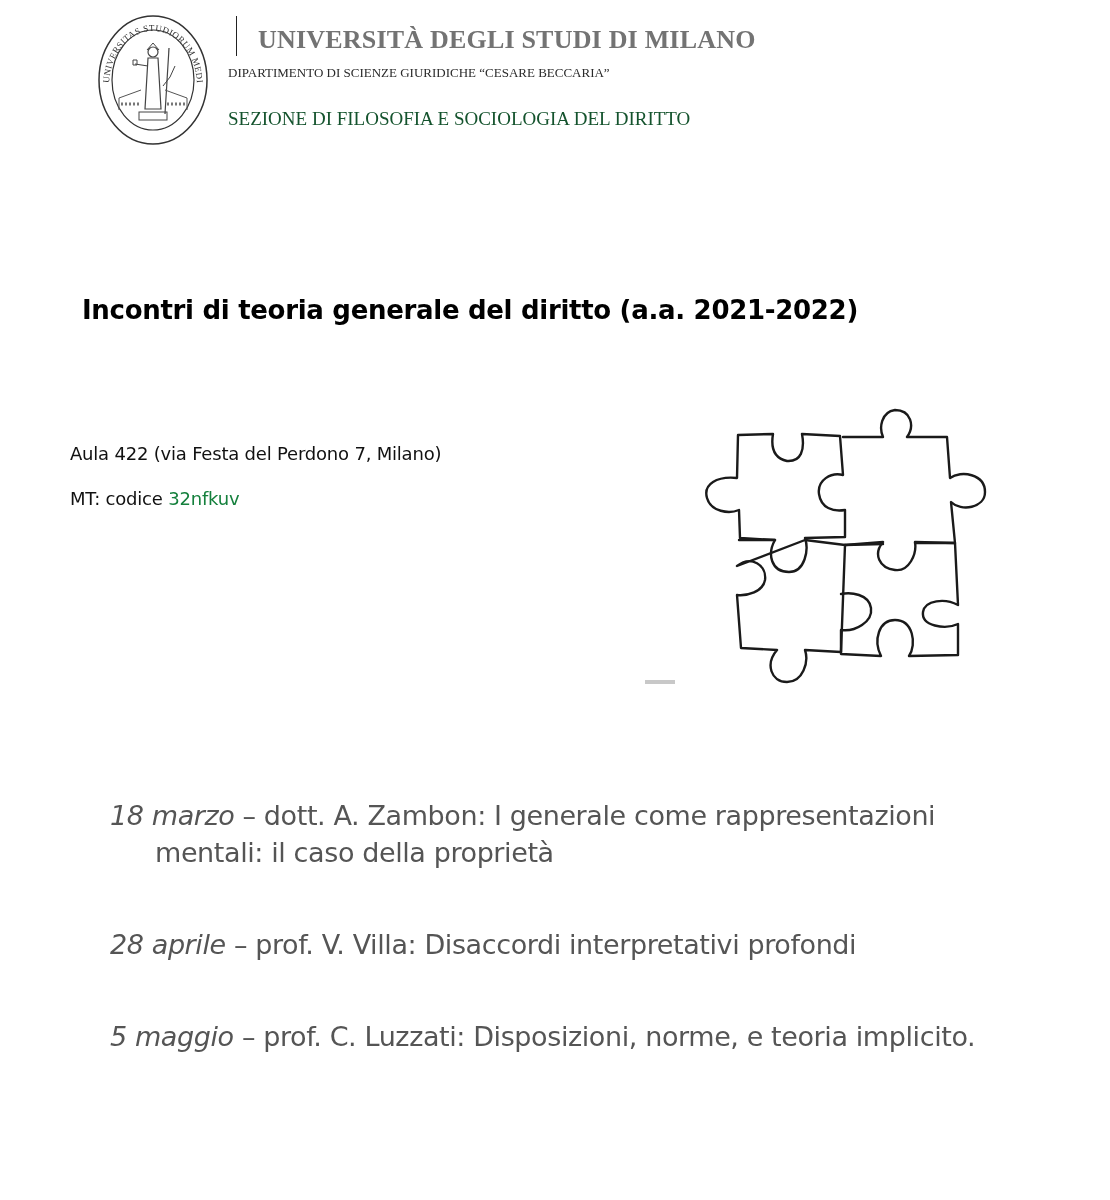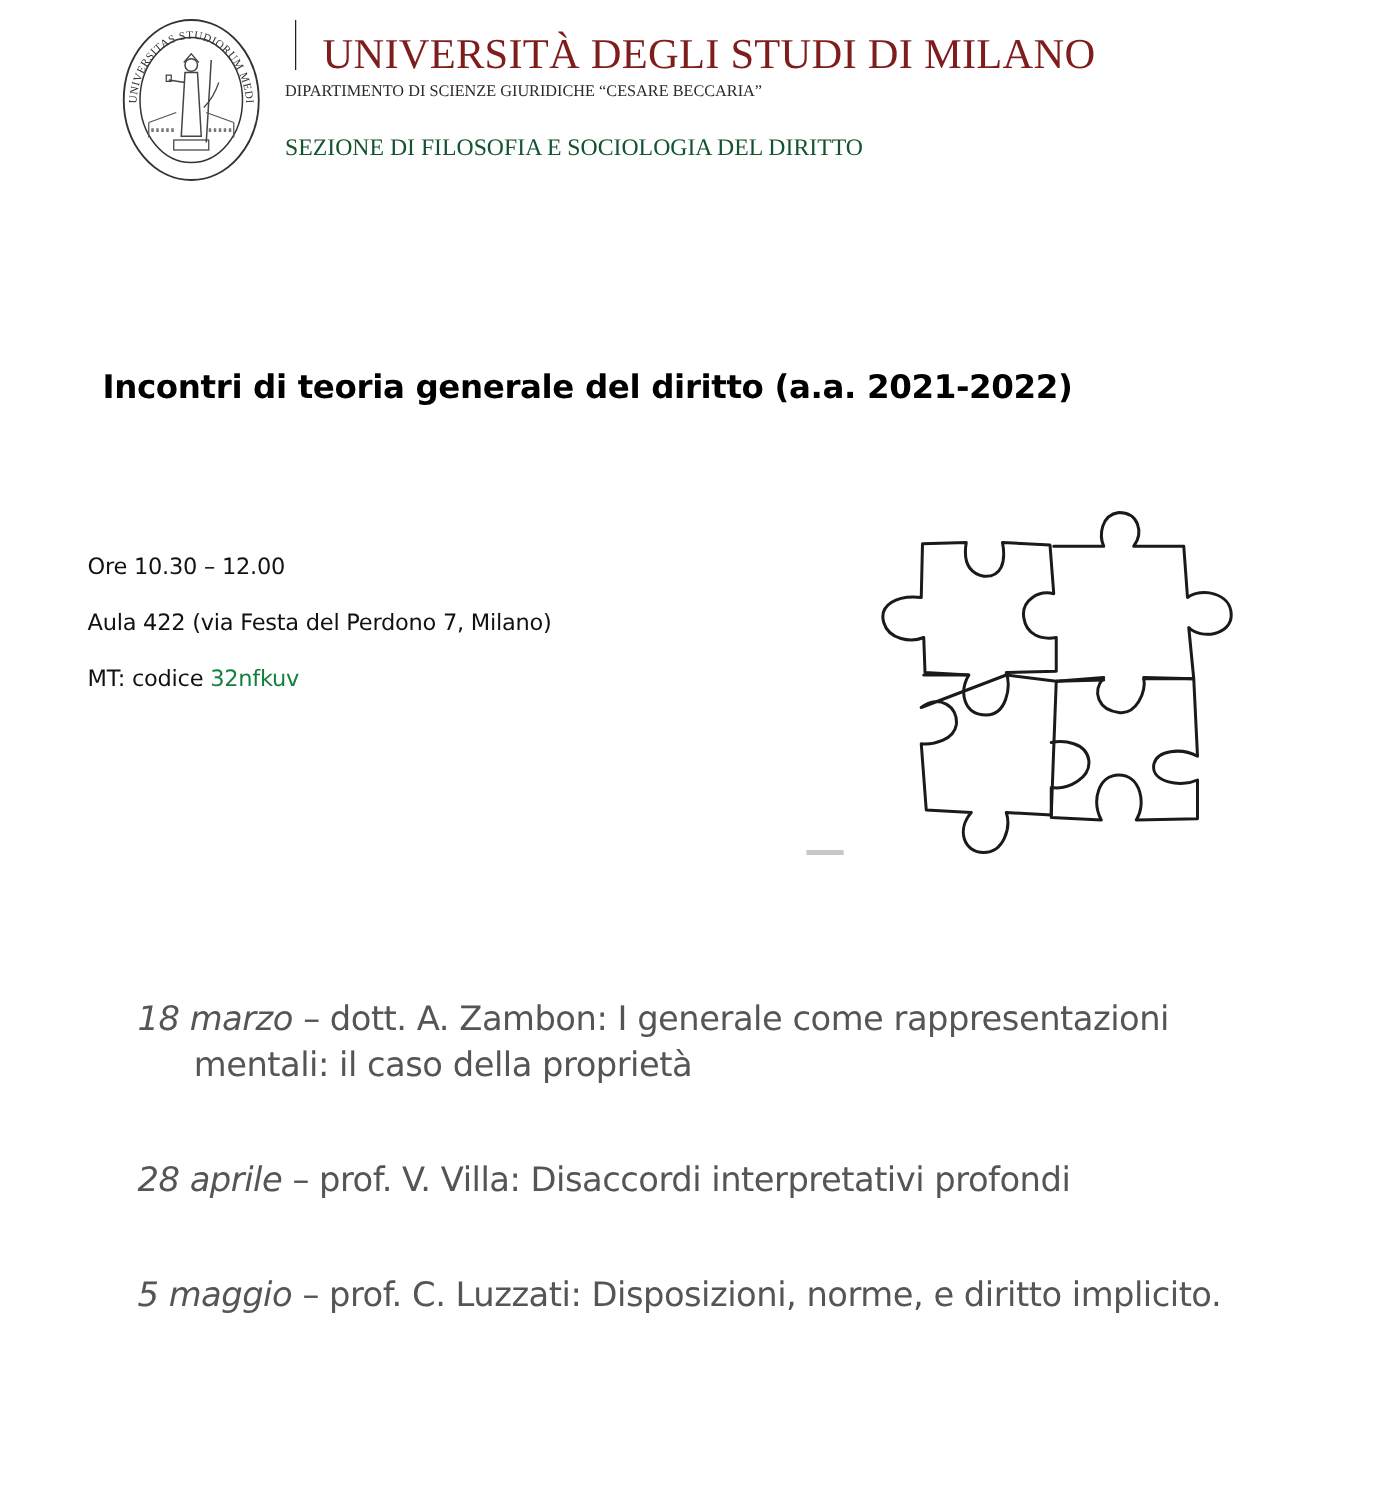--- a/index.html
+++ b/index.html
@@ -1,19 +1,19 @@
 <!DOCTYPE html>
 <html><head>
 <meta charset="utf-8">
 <style>
   html, body { margin: 0; padding: 0; background: #ffffff; }
   body { width: 1110px; height: 1200px; position: relative; overflow: hidden; font-family: "DejaVu Sans", sans-serif; }
   .seal { position: absolute; left: 97px; top: 14px; width: 112px; height: 132px; }
   .header-rule { position: absolute; left: 236px; top: 16px; width: 1px; height: 40px; background: #222; }
-  .uni-name { position: absolute; left: 258px; top: 25px; font-family: "Liberation Serif", serif; font-size: 34px; color: #7f1d1d; letter-spacing: 0.2px; white-space: nowrap; }
+  .uni-name { position: absolute; left: 258px; top: 25px; font-family: "Liberation Serif", serif; font-size: 26px; color: #737373; letter-spacing: 0.2px; white-space: nowrap; font-weight: bold; }
   .dept { position: absolute; left: 228px; top: 65px; font-family: "Liberation Serif", serif; font-size: 13px; color: #2a2a2a; white-space: nowrap; }
   .section { position: absolute; left: 228px; top: 108px; font-family: "Liberation Serif", serif; font-size: 19px; color: #14532d; white-space: nowrap; }
   .title { position: absolute; left: 0; width: 940px; top: 295px; text-align: center; font-family: "DejaVu Sans", sans-serif; font-weight: bold; font-size: 26px; color: #000; letter-spacing: -0.3px; }
   .info { position: absolute; left: 70px; top: 443px; font-family: "DejaVu Sans", sans-serif; font-size: 18px; color: #111; }
   .info div { height: 45px; white-space: nowrap; letter-spacing: -0.2px; }
   .info .code { color: #15803d; }
   .puzzle { position: absolute; left: 645px; top: 400px; width: 390px; height: 290px; }
   .schedule { position: absolute; left: 70px; top: 797px; width: 980px; font-family: "DejaVu Sans", sans-serif; font-size: 27px; color: #555; letter-spacing: -0.4px; }
   .item { line-height: 37px; margin-bottom: 55px; padding-left: 85px; text-indent: -85px; }
   .item .date { font-style: italic; margin-left: 40px; }
@@ -48,21 +48,20 @@
 </div>
 
 <div class="header-rule"></div>
 <div class="uni-name">UNIVERSITÀ DEGLI STUDI DI MILANO</div>
 <div class="dept">DIPARTIMENTO DI SCIENZE GIURIDICHE “CESARE BECCARIA”</div>
 <div class="section">SEZIONE DI FILOSOFIA E SOCIOLOGIA DEL DIRITTO</div>
 
 <div class="title">Incontri di teoria generale del diritto (a.a. 2021-2022)</div>
 
 <div class="info">
-  <div>Ore 10.30 – 12.00</div>
   <div>Aula 422 (via Festa del Perdono 7, Milano)</div>
   <div><span>MT: codice </span><span class="code">32nfkuv</span></div>
 </div>
 
 <div class="puzzle">
   <svg width="390" height="290" viewBox="0 0 390 290">
     <g fill="none" stroke="#1a1a1a" stroke-width="2.4" stroke-linejoin="round" stroke-linecap="round">
 
       <path d="M93 35 L128 34 C126 46 128 58 142 61 C156 62 160 50 157 34 L195 36 L198 75 C186 72 172 80 174 94 C176 108 188 112 200 110 L200 137 L160 138 C164 150 160 172 144 172 C126 172 122 154 130 140 L95 138 L94 110 C84 114 66 112 62 98 C58 84 72 76 92 78 Z"></path>
 
@@ -72,14 +71,14 @@
 
       <path d="M200 145 L238 144 M270 143 L310 143 L313 205 C300 198 280 200 278 212 C276 226 300 230 313 224 L313 255 L264 256 C272 244 268 220 250 220 C234 220 228 240 236 256 L196 254 L196 230 C210 232 228 222 226 208 C224 194 206 192 196 194"></path>
     </g>
     <rect x="0" y="280" width="30" height="4" fill="#c8c8c8"></rect>
   </svg>
 </div>
 
 <div class="schedule">
   <div class="item"><span class="date">18 marzo</span><span> – dott. A. Zambon: I generale come rappresentazioni mentali: il caso della proprietà</span></div>
   <div class="item"><span class="date">28 aprile</span><span> – prof. V. Villa: Disaccordi interpretativi profondi</span></div>
-  <div class="item"><span class="date">5 maggio</span><span> – prof. C. Luzzati: Disposizioni, norme, e diritto implicito.</span></div>
+  <div class="item"><span class="date">5 maggio</span><span> – prof. C. Luzzati: Disposizioni, norme, e teoria implicito.</span></div>
 </div>
 
 </body></html>

